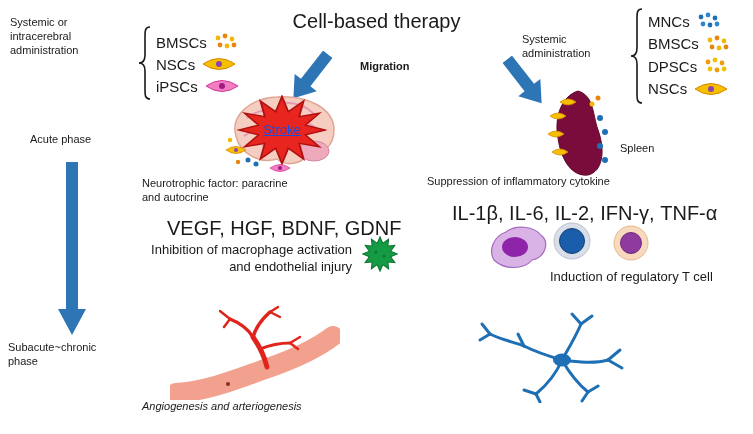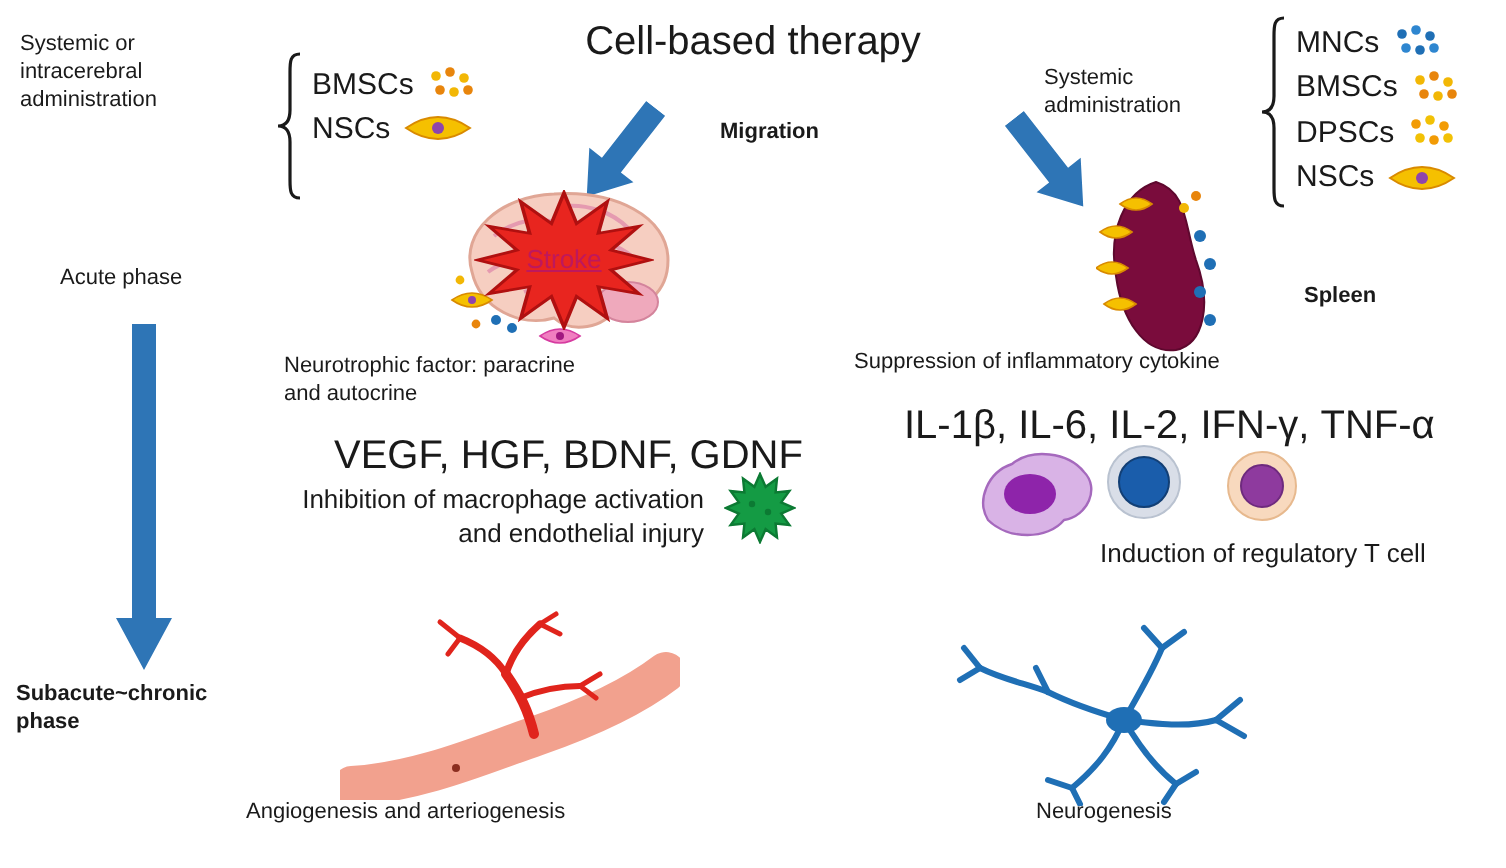--- a/index.html
+++ b/index.html
@@ -11,21 +11,21 @@
   .t15 { font-size:11px; line-height:1.27; }
   .t14 { font-size:20px; line-height:1.25; }
   .t13 { font-size:13px; line-height:1.3; }
   .pre { white-space:pre-line; }
   .title { font-size:20px; width:753px; text-align:center; }
   .cell-row { display:flex; align-items:center; gap:7px; height:22px; }
   .cell-row .nm { font-size:15px; }
   .rot-l { transform:rotate(38deg); transform-origin:center; }
   .rot-r { transform:rotate(-38deg); transform-origin:center; }
   svg { display:block; }
-  .star-label { font-size:13px; text-align:center; color:#be185d;text-decoration:underline; }
+  .star-label { font-size:13px; text-align:center; color:#1d4ed8;text-decoration:underline; }
 </style>
 </head>
 <body>
 
 <div class="fig">
 
   <div class="abs title" style="top:10px; left:0;">Cell-based therapy</div>
 
   <div class="abs t15 pre" style="top:16px; left:10px;">Systemic or
 intracerebral
@@ -45,20 +45,27 @@
         <circle cx="6" cy="12" r="2.4" fill="#E8850C"></circle>
           <circle cx="13" cy="13" r="2.4" fill="#F2B705"></circle>
           <circle cx="20" cy="12" r="2.4" fill="#E8850C"></circle>
       </svg>
     </div>
     <div class="cell-row">
       <span class="nm">NSCs</span>
       <svg width="34" height="16" viewBox="0 0 34 16">
         <path d="M1,8 Q17,-3 33,8 Q17,19 1,8 Z" fill="#F5C000" stroke="#D98A00" stroke-width="1"></path>
         <circle cx="17" cy="8" r="3" fill="#8E44AD"></circle>
+      </svg>
+    </div>
+    <div class="cell-row">
+      <span class="nm">iPSCs</span>
+      <svg width="34" height="16" viewBox="0 0 34 16">
+        <path d="M1,8 Q17,-3 33,8 Q17,19 1,8 Z" fill="#F07EC0" stroke="#D63BA0" stroke-width="1"></path>
+        <circle cx="17" cy="8" r="3" fill="#A01880"></circle>
       </svg>
     </div>
   </div>
 
   <svg class="abs rot-l" style="top:48px; left:295px;" width="30" height="58" viewBox="0 0 30 58">
     <polygon points="9,0 21,0 21,36 29,36 15,56 1,36 9,36" fill="#2E75B6"></polygon>
   </svg>
 
   <div class="abs t15" style="top:60px; left:360px;font-weight:bold;">Migration</div>
 
@@ -145,21 +152,21 @@
     <path d="M0,46 Q8,40 16,46 Q8,52 0,46 Z" fill="#F5C000" stroke="#D98A00" stroke-width="0.8"></path>
     <path d="M4,64 Q12,58 20,64 Q12,70 4,64 Z" fill="#F5C000" stroke="#D98A00" stroke-width="0.8"></path>
     <path d="M12,14 Q20,8 28,14 Q20,20 12,14 Z" fill="#F5C000" stroke="#D98A00" stroke-width="0.8"></path>
     <circle cx="52" cy="30" r="3" fill="#1F6FB5"></circle>
     <circle cx="57" cy="44" r="3" fill="#1F6FB5"></circle>
     <circle cx="52" cy="58" r="3" fill="#1F6FB5"></circle>
     <circle cx="57" cy="72" r="3" fill="#1F6FB5"></circle>
     <circle cx="44" cy="16" r="2.5" fill="#F2B705"></circle>
     <circle cx="50" cy="10" r="2.5" fill="#E8850C"></circle>
   </svg>
-  <div class="abs t15" style="top:142px; left:652px;font-weight:bold;">Spleen</div>
+  <div class="abs t15" style="top:142px; left:620px;">Spleen</div>
 
   <div class="abs t15" style="top:133px; left:30px;">Acute phase</div>
   <svg class="abs" style="top:162px; left:57px;" width="30" height="175" viewBox="0 0 30 175">
     <polygon points="9,0 21,0 21,147 29,147 15,173 1,147 9,147" fill="#2E75B6"></polygon>
   </svg>
 
   <div class="abs t14" style="top:216px; left:167px;">VEGF, HGF, BDNF, GDNF</div>
   <div class="abs t15 pre" style="top:177px; left:142px;">Neurotrophic factor: paracrine
 and autocrine</div>
 
@@ -181,40 +188,40 @@
   <svg class="abs" style="top:221px; left:552px;" width="40" height="40" viewBox="0 0 40 40">
     <circle cx="20" cy="20" r="18" fill="#D9DEE8" stroke="#B9C2D0" stroke-width="1"></circle>
     <circle cx="20" cy="20" r="12.5" fill="#1A5DAB" stroke="#123F75" stroke-width="1"></circle>
   </svg>
   <svg class="abs" style="top:224px; left:612px;" width="38" height="38" viewBox="0 0 38 38">
     <circle cx="19" cy="19" r="17" fill="#F8D9BE" stroke="#E7B98E" stroke-width="1"></circle>
     <circle cx="19" cy="19" r="10.5" fill="#8E3A9E" stroke="#6E2A7E" stroke-width="1"></circle>
   </svg>
   <div class="abs t13" style="top:269px; left:550px;">Induction of regulatory T cell</div>
 
-  <div class="abs t15 pre" style="top:341px; left:8px;font-weight:bold;">Subacute~chronic
+  <div class="abs t15 pre" style="top:341px; left:8px;">Subacute~chronic
 phase</div>
 
   <svg class="abs" style="top:305px; left:170px;" width="170" height="95" viewBox="0 0 170 95">
     <path d="M6,88 C40,86 72,72 98,63 C124,54 146,44 163,31" fill="none" stroke="#F2A18E" stroke-width="20" stroke-linecap="round"></path>
     <g fill="none" stroke="#E0241C" stroke-linecap="round">
       <path d="M97,62 C94,50 90,42 83,32" stroke-width="5"></path>
       <path d="M83,32 C78,24 70,18 60,14" stroke-width="3.5"></path>
       <path d="M83,32 C86,22 92,14 100,7" stroke-width="3.5"></path>
       <path d="M60,14 L50,6" stroke-width="2.5"></path>
       <path d="M60,14 L54,22" stroke-width="2.5"></path>
       <path d="M100,7 L108,2" stroke-width="2.5"></path>
       <path d="M100,7 L110,12" stroke-width="2.5"></path>
       <path d="M90,44 C100,40 110,38 120,38" stroke-width="3"></path>
       <path d="M120,38 L130,32" stroke-width="2.5"></path>
       <path d="M120,38 L128,44" stroke-width="2.5"></path>
     </g>
     <circle cx="58" cy="79" r="2" fill="#8B2E20"></circle>
   </svg>
-  <div class="abs t15" style="top:400px; left:123px;">Angiogenesis and arteriogenesis</div>
+  <div class="abs t15" style="top:400px; left:142px;font-style:italic;">Angiogenesis and arteriogenesis</div>
 
   <svg class="abs" style="top:308px; left:478px;" width="165" height="95" viewBox="0 0 165 95">
     <g fill="none" stroke="#1F6FB5" stroke-width="3" stroke-linecap="round">
       <path d="M84,52 C70,48 58,44 46,38"></path>
       <path d="M46,38 C36,34 24,32 12,26"></path>
       <path d="M46,38 L40,26"></path>
       <path d="M12,26 L4,16"></path>
       <path d="M12,26 L2,32"></path>
       <path d="M84,52 C92,38 98,28 103,16"></path>
       <path d="M103,16 L94,6"></path>
@@ -224,15 +231,14 @@
       <path d="M130,52 L144,60"></path>
       <path d="M84,52 C78,66 70,76 58,86"></path>
       <path d="M58,86 L46,82"></path>
       <path d="M58,86 L62,94"></path>
       <path d="M84,52 C92,66 100,76 110,84"></path>
       <path d="M110,84 L120,78"></path>
       <path d="M110,84 L104,93"></path>
     </g>
     <ellipse cx="84" cy="52" rx="9" ry="6.5" fill="#1F6FB5"></ellipse>
   </svg>
-  <div class="abs t15" style="top:400px; left:518px;">Neurogenesis</div>
 
 </div>
 
 </body></html>

